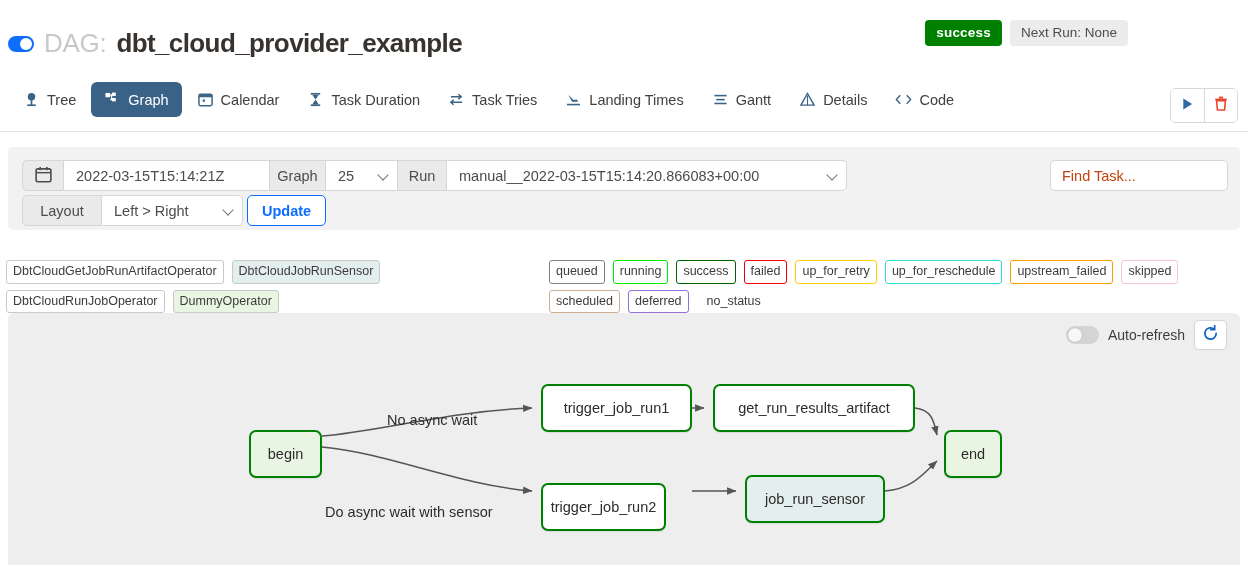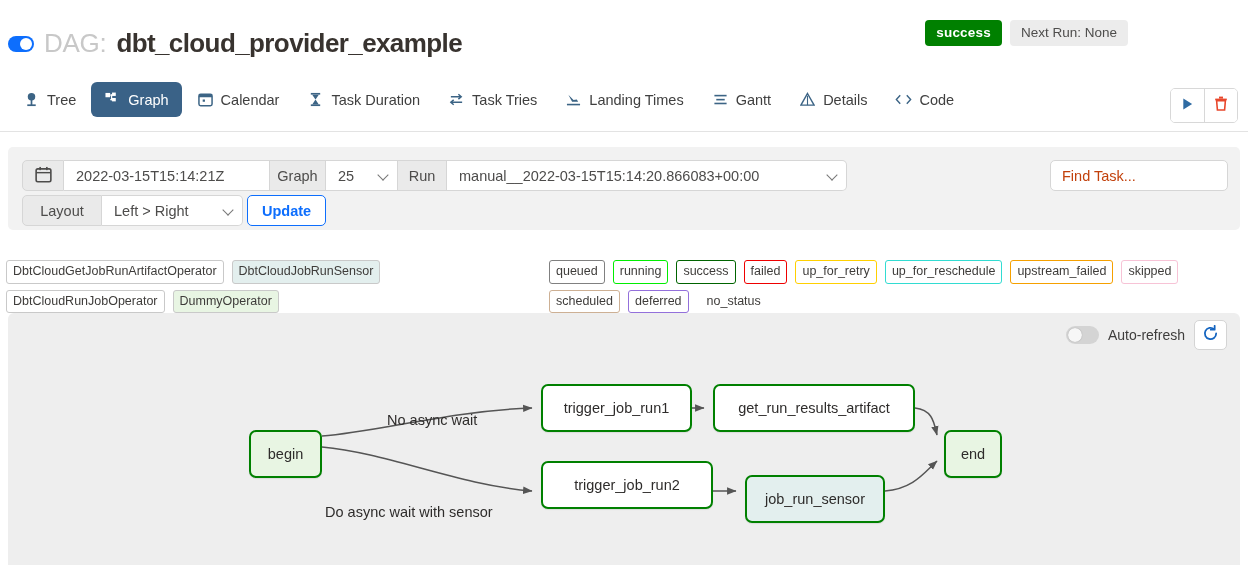--- a/index.html
+++ b/index.html
@@ -400,21 +400,21 @@
       </div>
 
       <div class="node" style="left:705px; top:71px; width:202px; height:48px;">
         <span>get_run_results_artifact</span>
       </div>
 
       <div class="node tint-dummy" style="left:928px; top:117px; width:58px; height:48px;margin-left:8px;">
         <span>end</span>
       </div>
 
-      <div class="node" style="left:533px; top:148px; width:172px; height:48px;">
+      <div class="node" style="left:533px; top:170px; width:125px; height:48px;">
         <span>trigger_job_run2</span>
       </div>
 
       <div class="node tint-sensor" style="left:737px; top:162px; width:140px; height:48px;">
         <span>job_run_sensor</span>
       </div>
 
       <div class="edge-label" style="left:379px; top:99px;">No async wait</div>
       <div class="edge-label" style="left:317px; top:191px;">Do async wait with sensor</div>
     </div>

